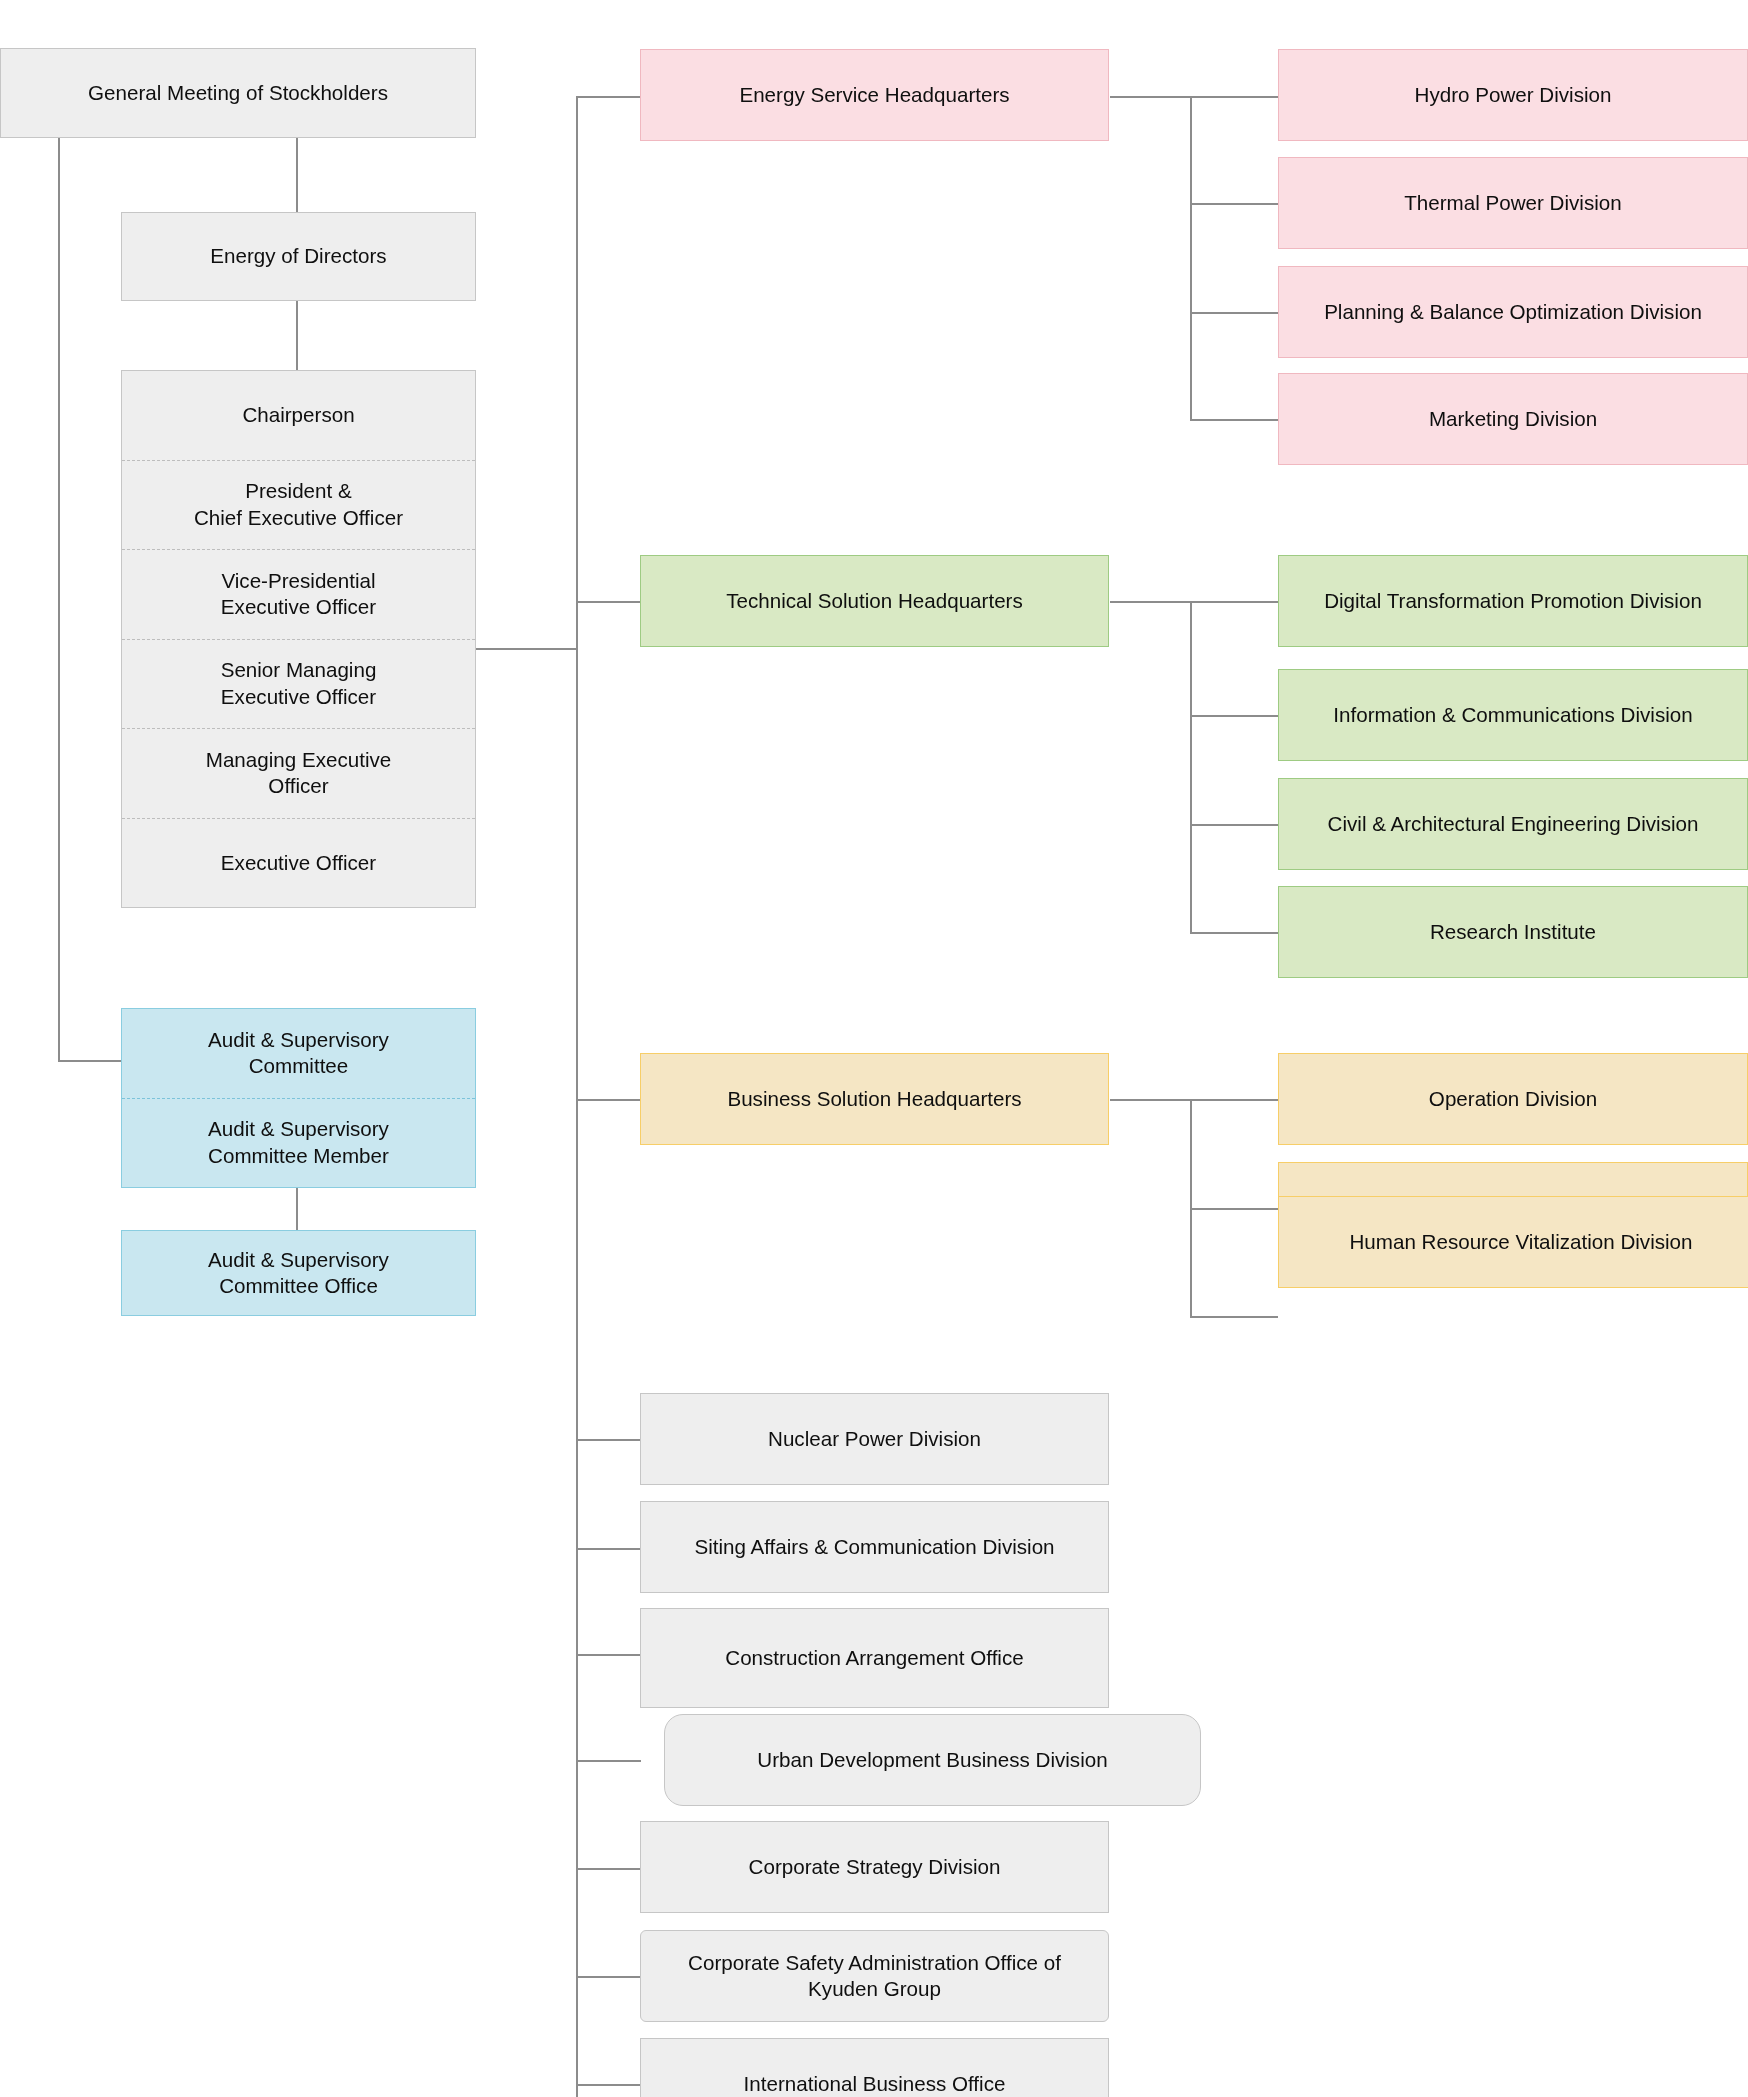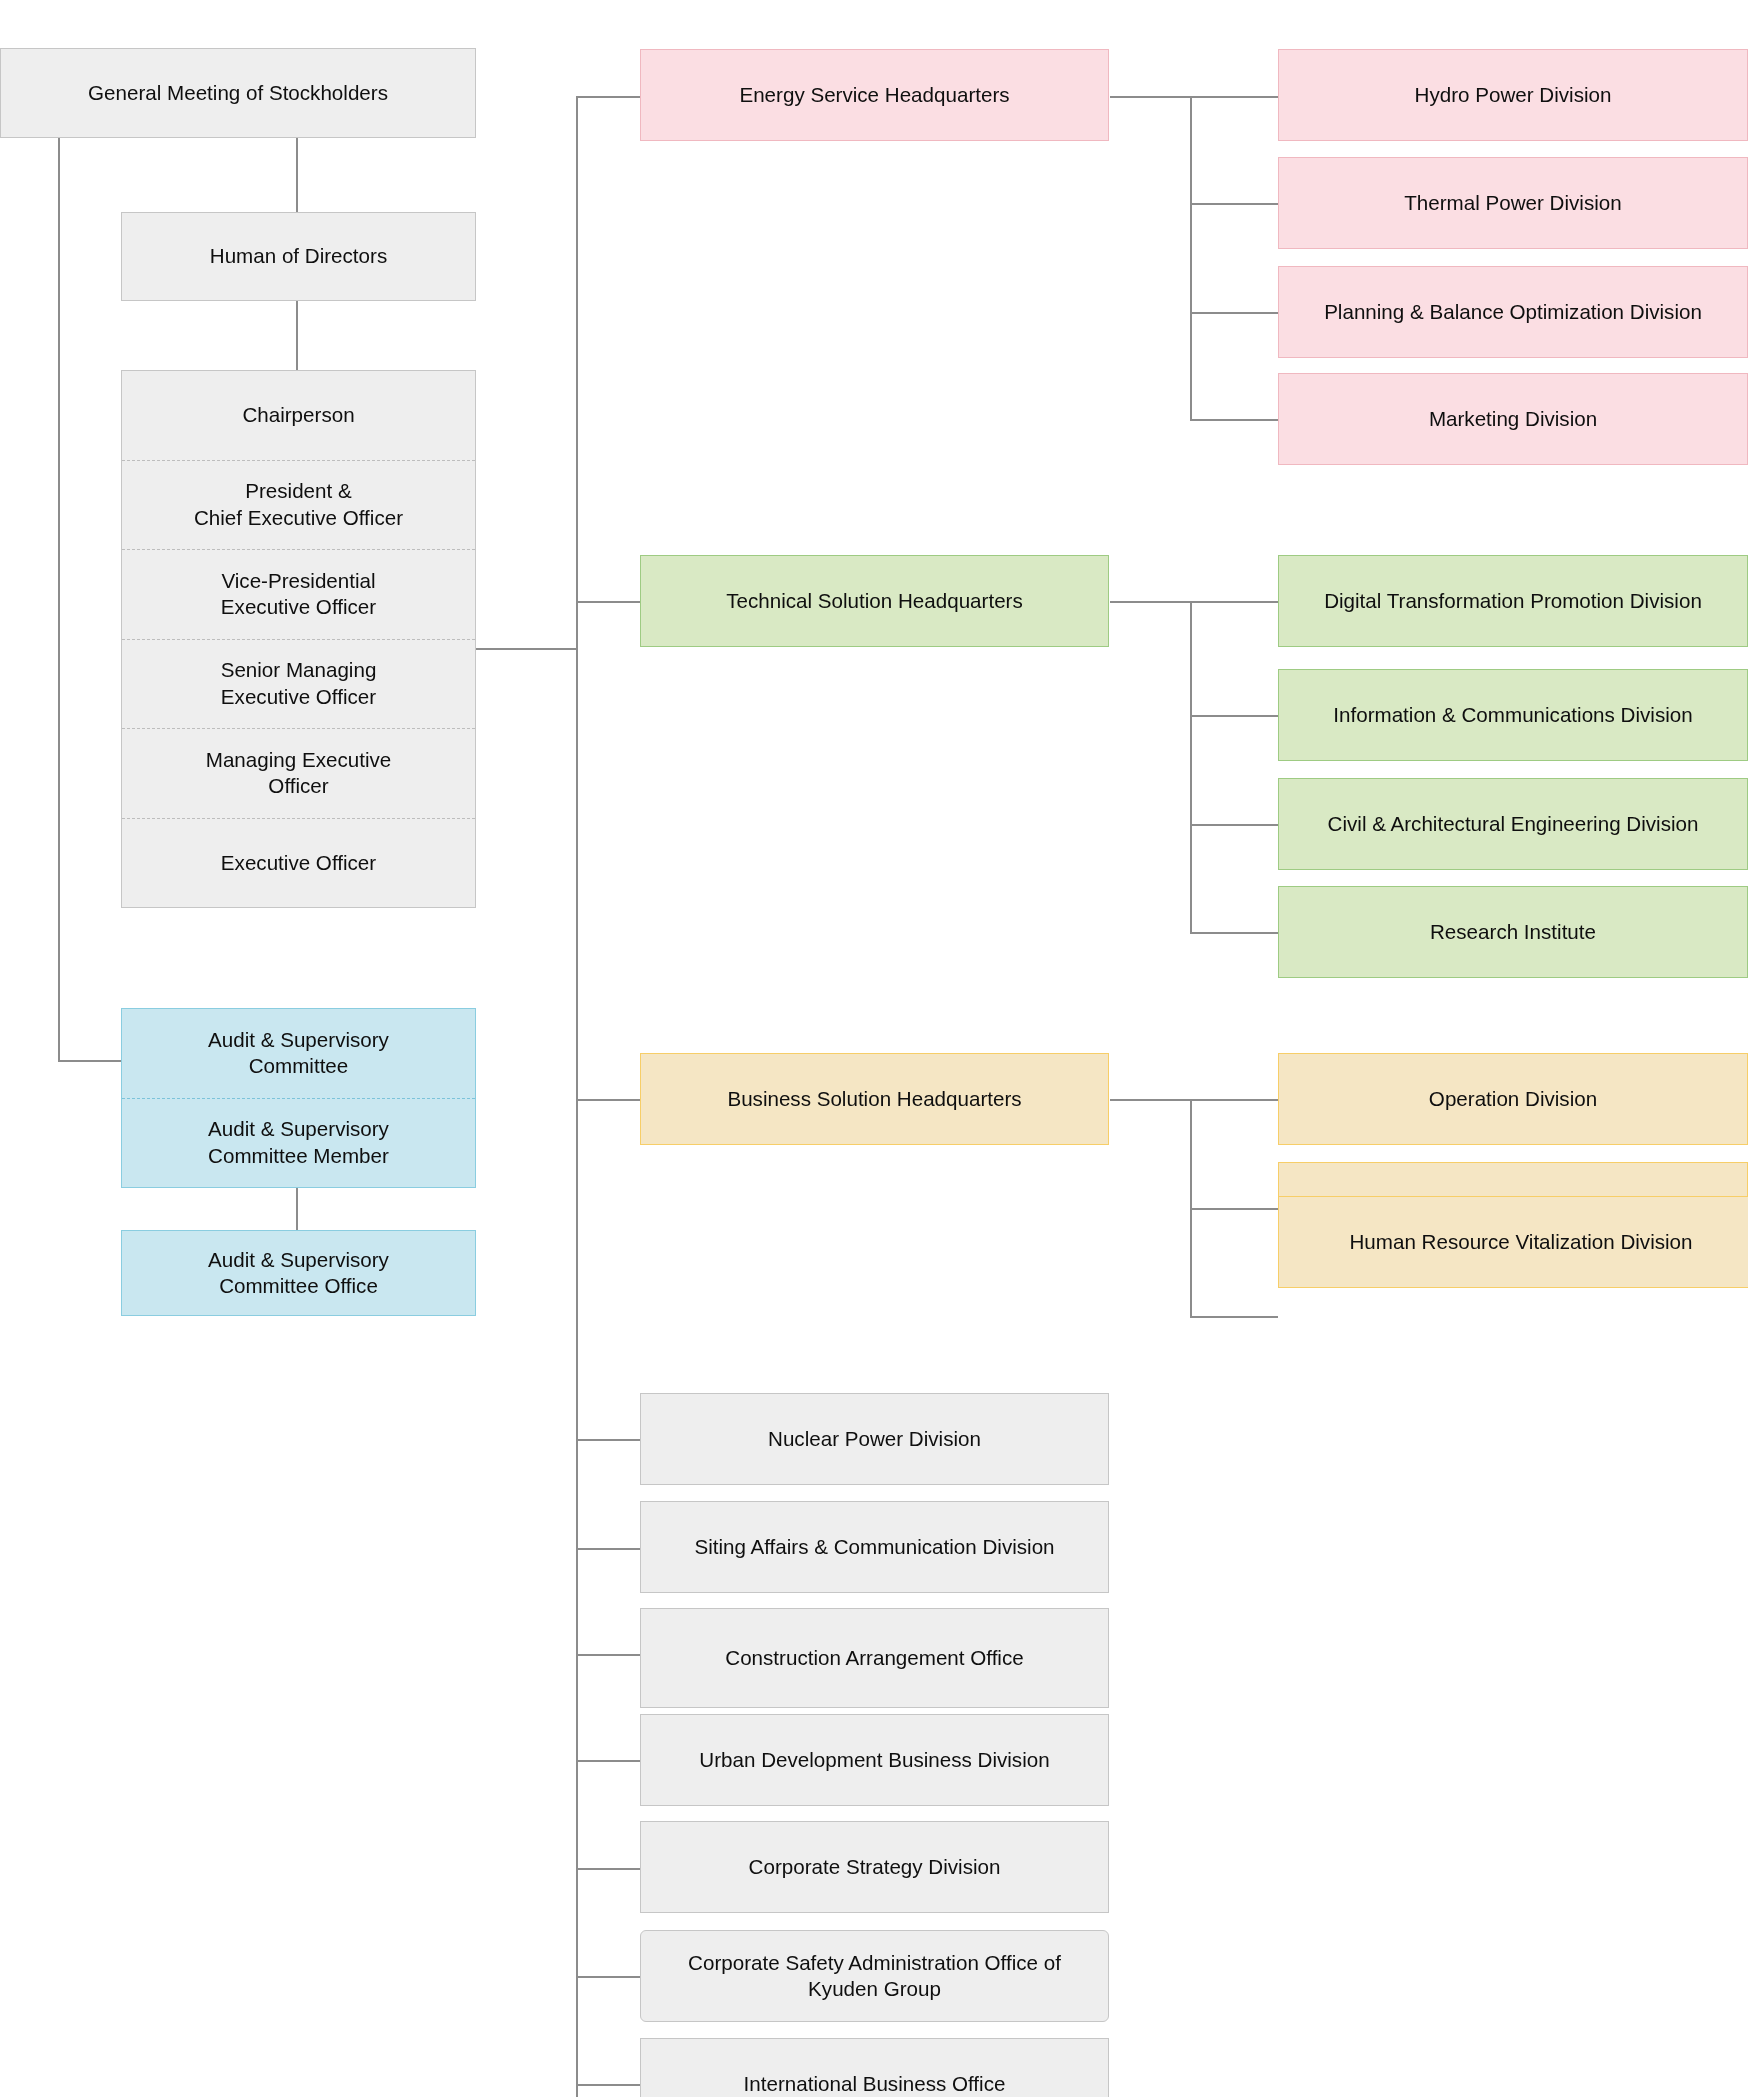--- a/index.html
+++ b/index.html
@@ -110,21 +110,21 @@
   <div class="ln h" style="left:1190px;top:932px;width:88px;"></div>
 
   <div class="ln h" style="left:1110px;top:1099px;width:82px;"></div>
   <div class="ln v" style="left:1190px;top:1099px;height:217px;"></div>
   <div class="ln h" style="left:1190px;top:1099px;width:88px;"></div>
   <div class="ln h" style="left:1190px;top:1208px;width:88px;"></div>
   <div class="ln h" style="left:1190px;top:1316px;width:88px;"></div>
 
   <div class="node grey" style="left:0px;top:48px;width:476px;height:90px;">General Meeting of Stockholders</div>
 
-  <div class="node grey" style="left:121px;top:212px;width:355px;height:89px;">Human of Directors</div>
+  <div class="node grey" style="left:121px;top:212px;width:355px;height:89px;">Energy of Directors</div>
 
   <div class="stack" style="left:121px;top:370px;width:355px;height:538px;">
     <div class="cell">Chairperson</div>
     <div class="cell">President &amp;<br>Chief Executive Officer</div>
     <div class="cell">Vice-Presidential<br>Executive Officer</div>
     <div class="cell">Senior Managing<br>Executive Officer</div>
     <div class="cell">Managing Executive<br>Officer</div>
     <div class="cell">Executive Officer</div>
   </div>
 
@@ -137,21 +137,21 @@
 
   <div class="node pink" style="left:640px;top:49px;width:469px;height:92px;">Energy Service Headquarters</div>
 
   <div class="node green" style="left:640px;top:555px;width:469px;height:92px;">Technical Solution Headquarters</div>
 
   <div class="node orange" style="left:640px;top:1053px;width:469px;height:92px;">Business Solution Headquarters</div>
 
   <div class="node grey" style="left:640px;top:1393px;width:469px;height:92px;">Nuclear Power Division</div>
   <div class="node grey" style="left:640px;top:1501px;width:469px;height:92px;">Siting Affairs &amp; Communication Division</div>
   <div class="node grey" style="left:640px;top:1608px;width:469px;height:100px;">Construction Arrangement Office</div>
-  <div class="node grey" style="left:640px;top:1714px;width:469px;height:92px;">Urban Development Business Division</div>
+  <div class="node grey" style="left:664px;top:1714px;width:537px;height:92px;border-radius:19px;">Urban Development Business Division</div>
   <div class="node grey" style="left:640px;top:1821px;width:469px;height:92px;">Corporate Strategy Division</div>
   <div class="node grey" style="left:640px;top:1930px;width:469px;height:92px;border-radius:6px;">Corporate Safety Administration Office of<br>Kyuden Group</div>
   <div class="node grey" style="left:640px;top:2038px;width:469px;height:92px;">International Business Office</div>
 
   <div class="node pink" style="left:1278px;top:49px;width:470px;height:92px;">Hydro Power Division</div>
   <div class="node pink" style="left:1278px;top:157px;width:470px;height:92px;">Thermal Power Division</div>
   <div class="node pink" style="left:1278px;top:266px;width:470px;height:92px;">Planning &amp; Balance Optimization Division</div>
   <div class="node pink" style="left:1278px;top:373px;width:470px;height:92px;">Marketing Division</div>
 
   <div class="node green" style="left:1278px;top:555px;width:470px;height:92px;">Digital Transformation Promotion Division</div>

